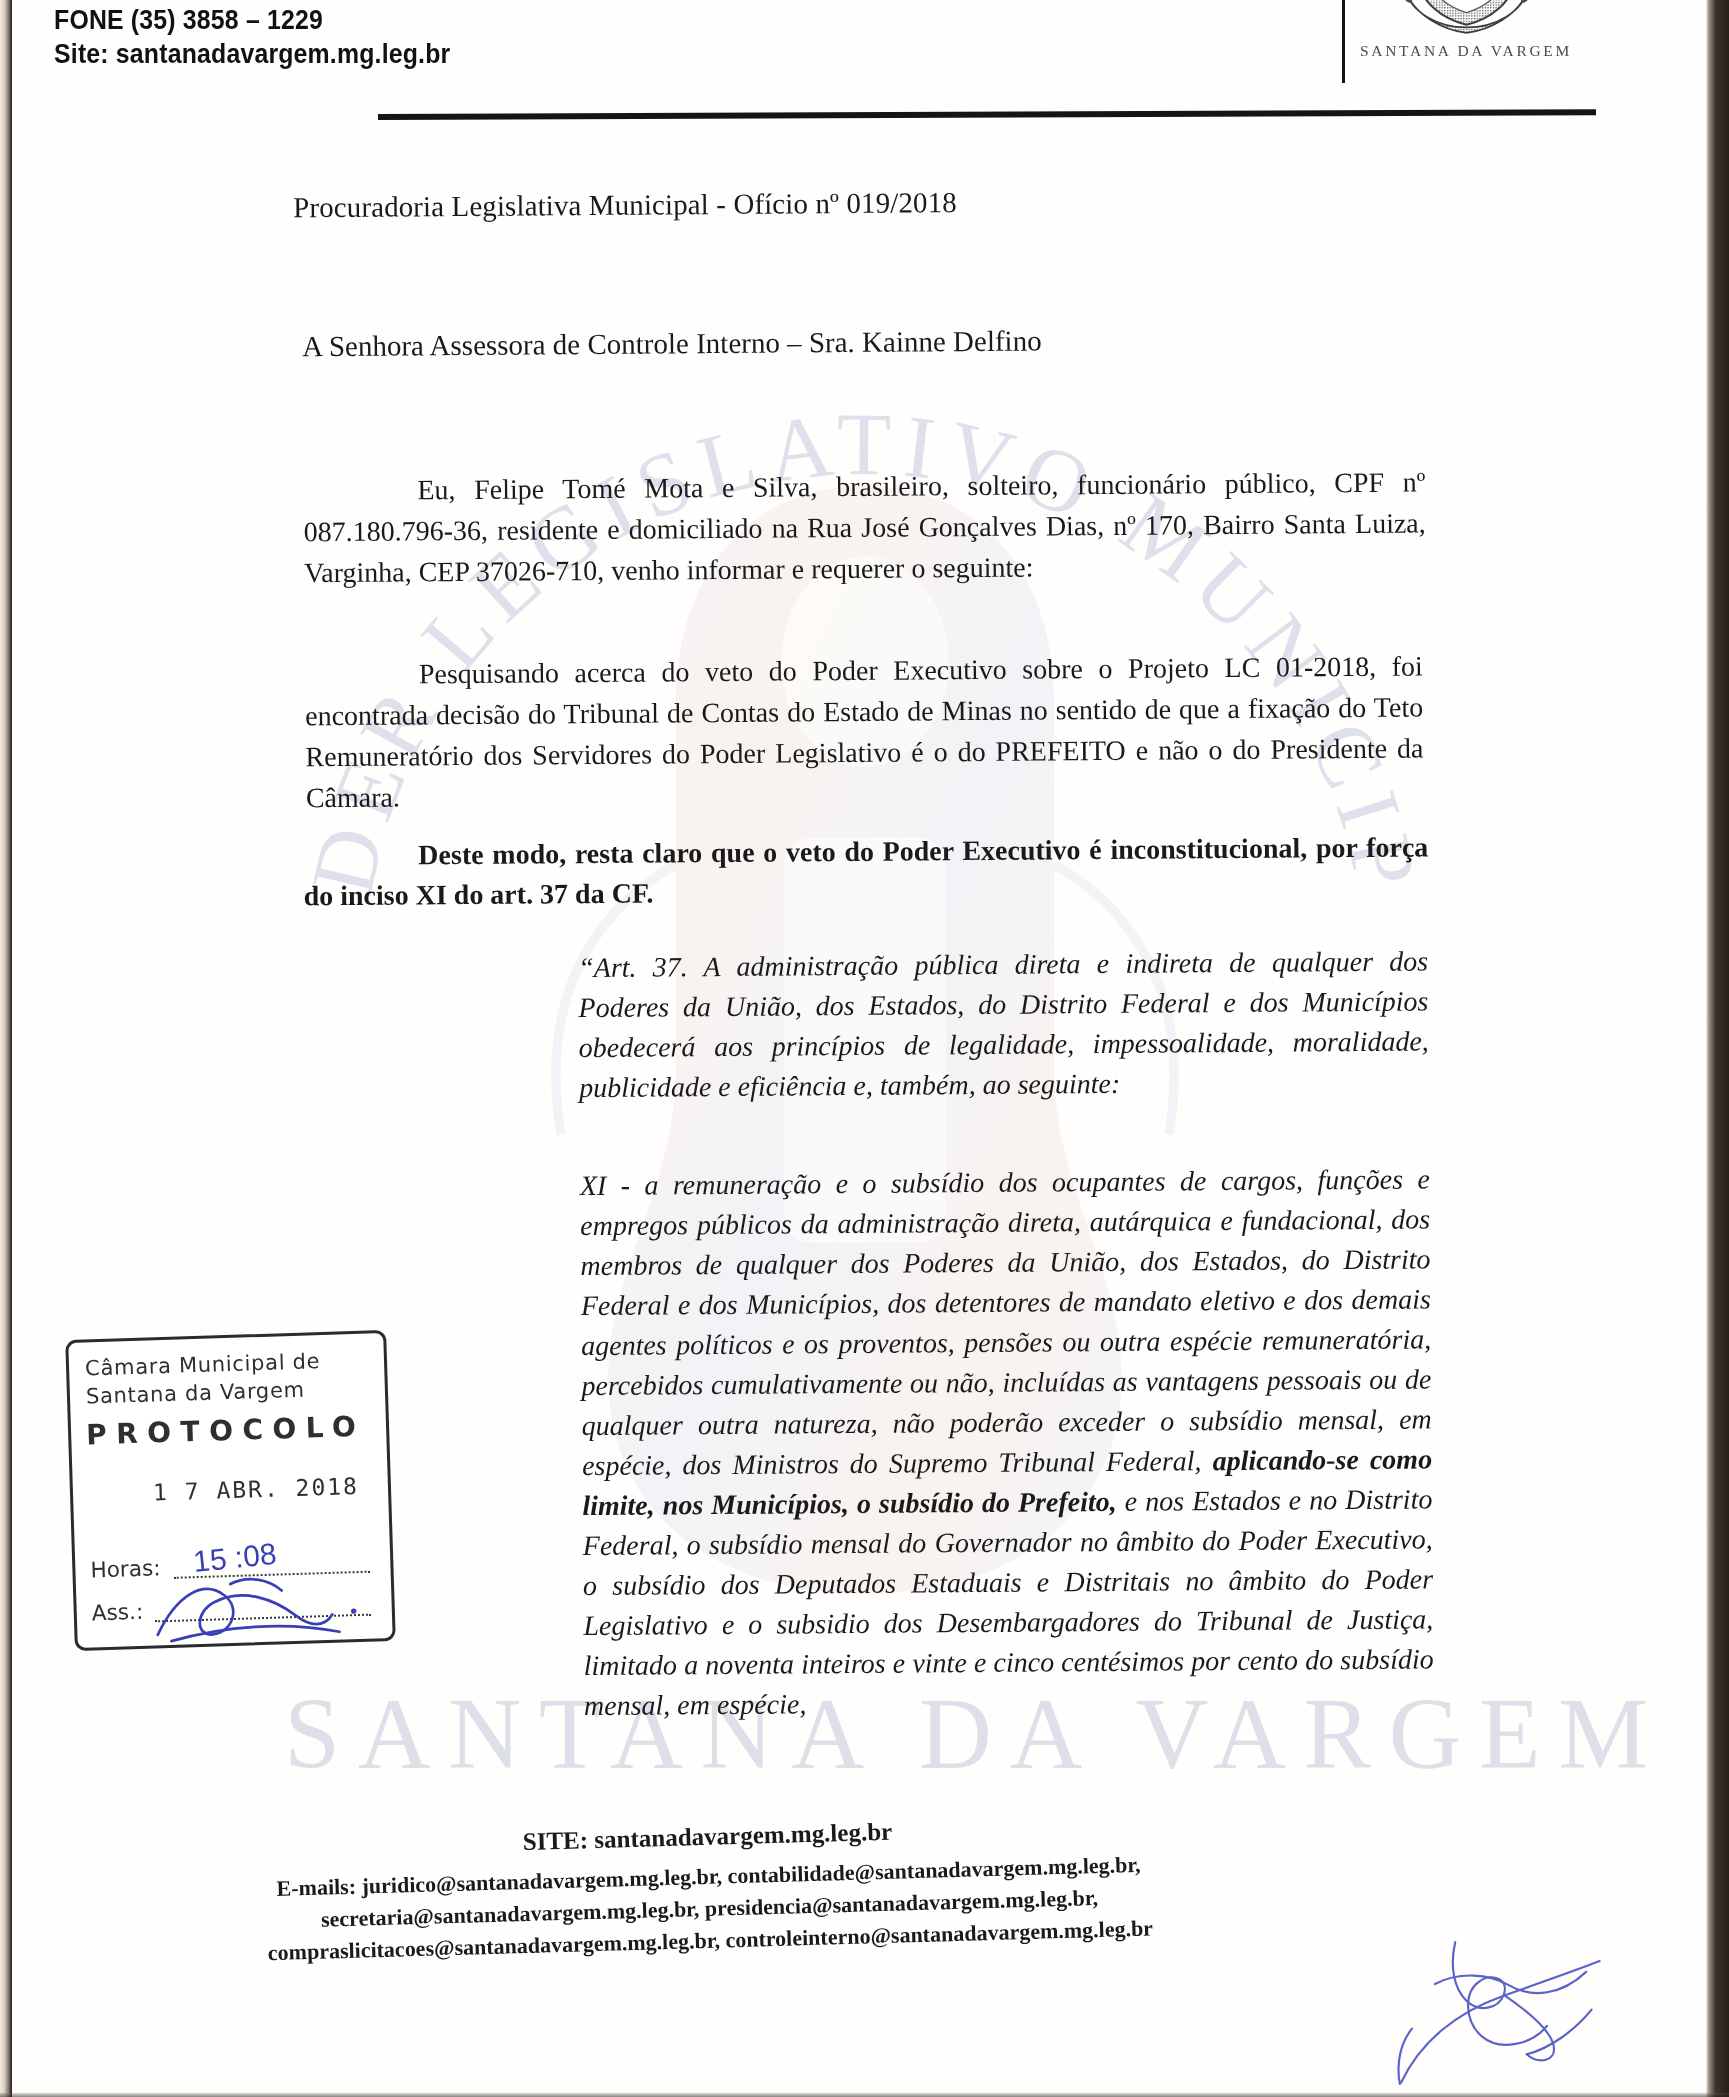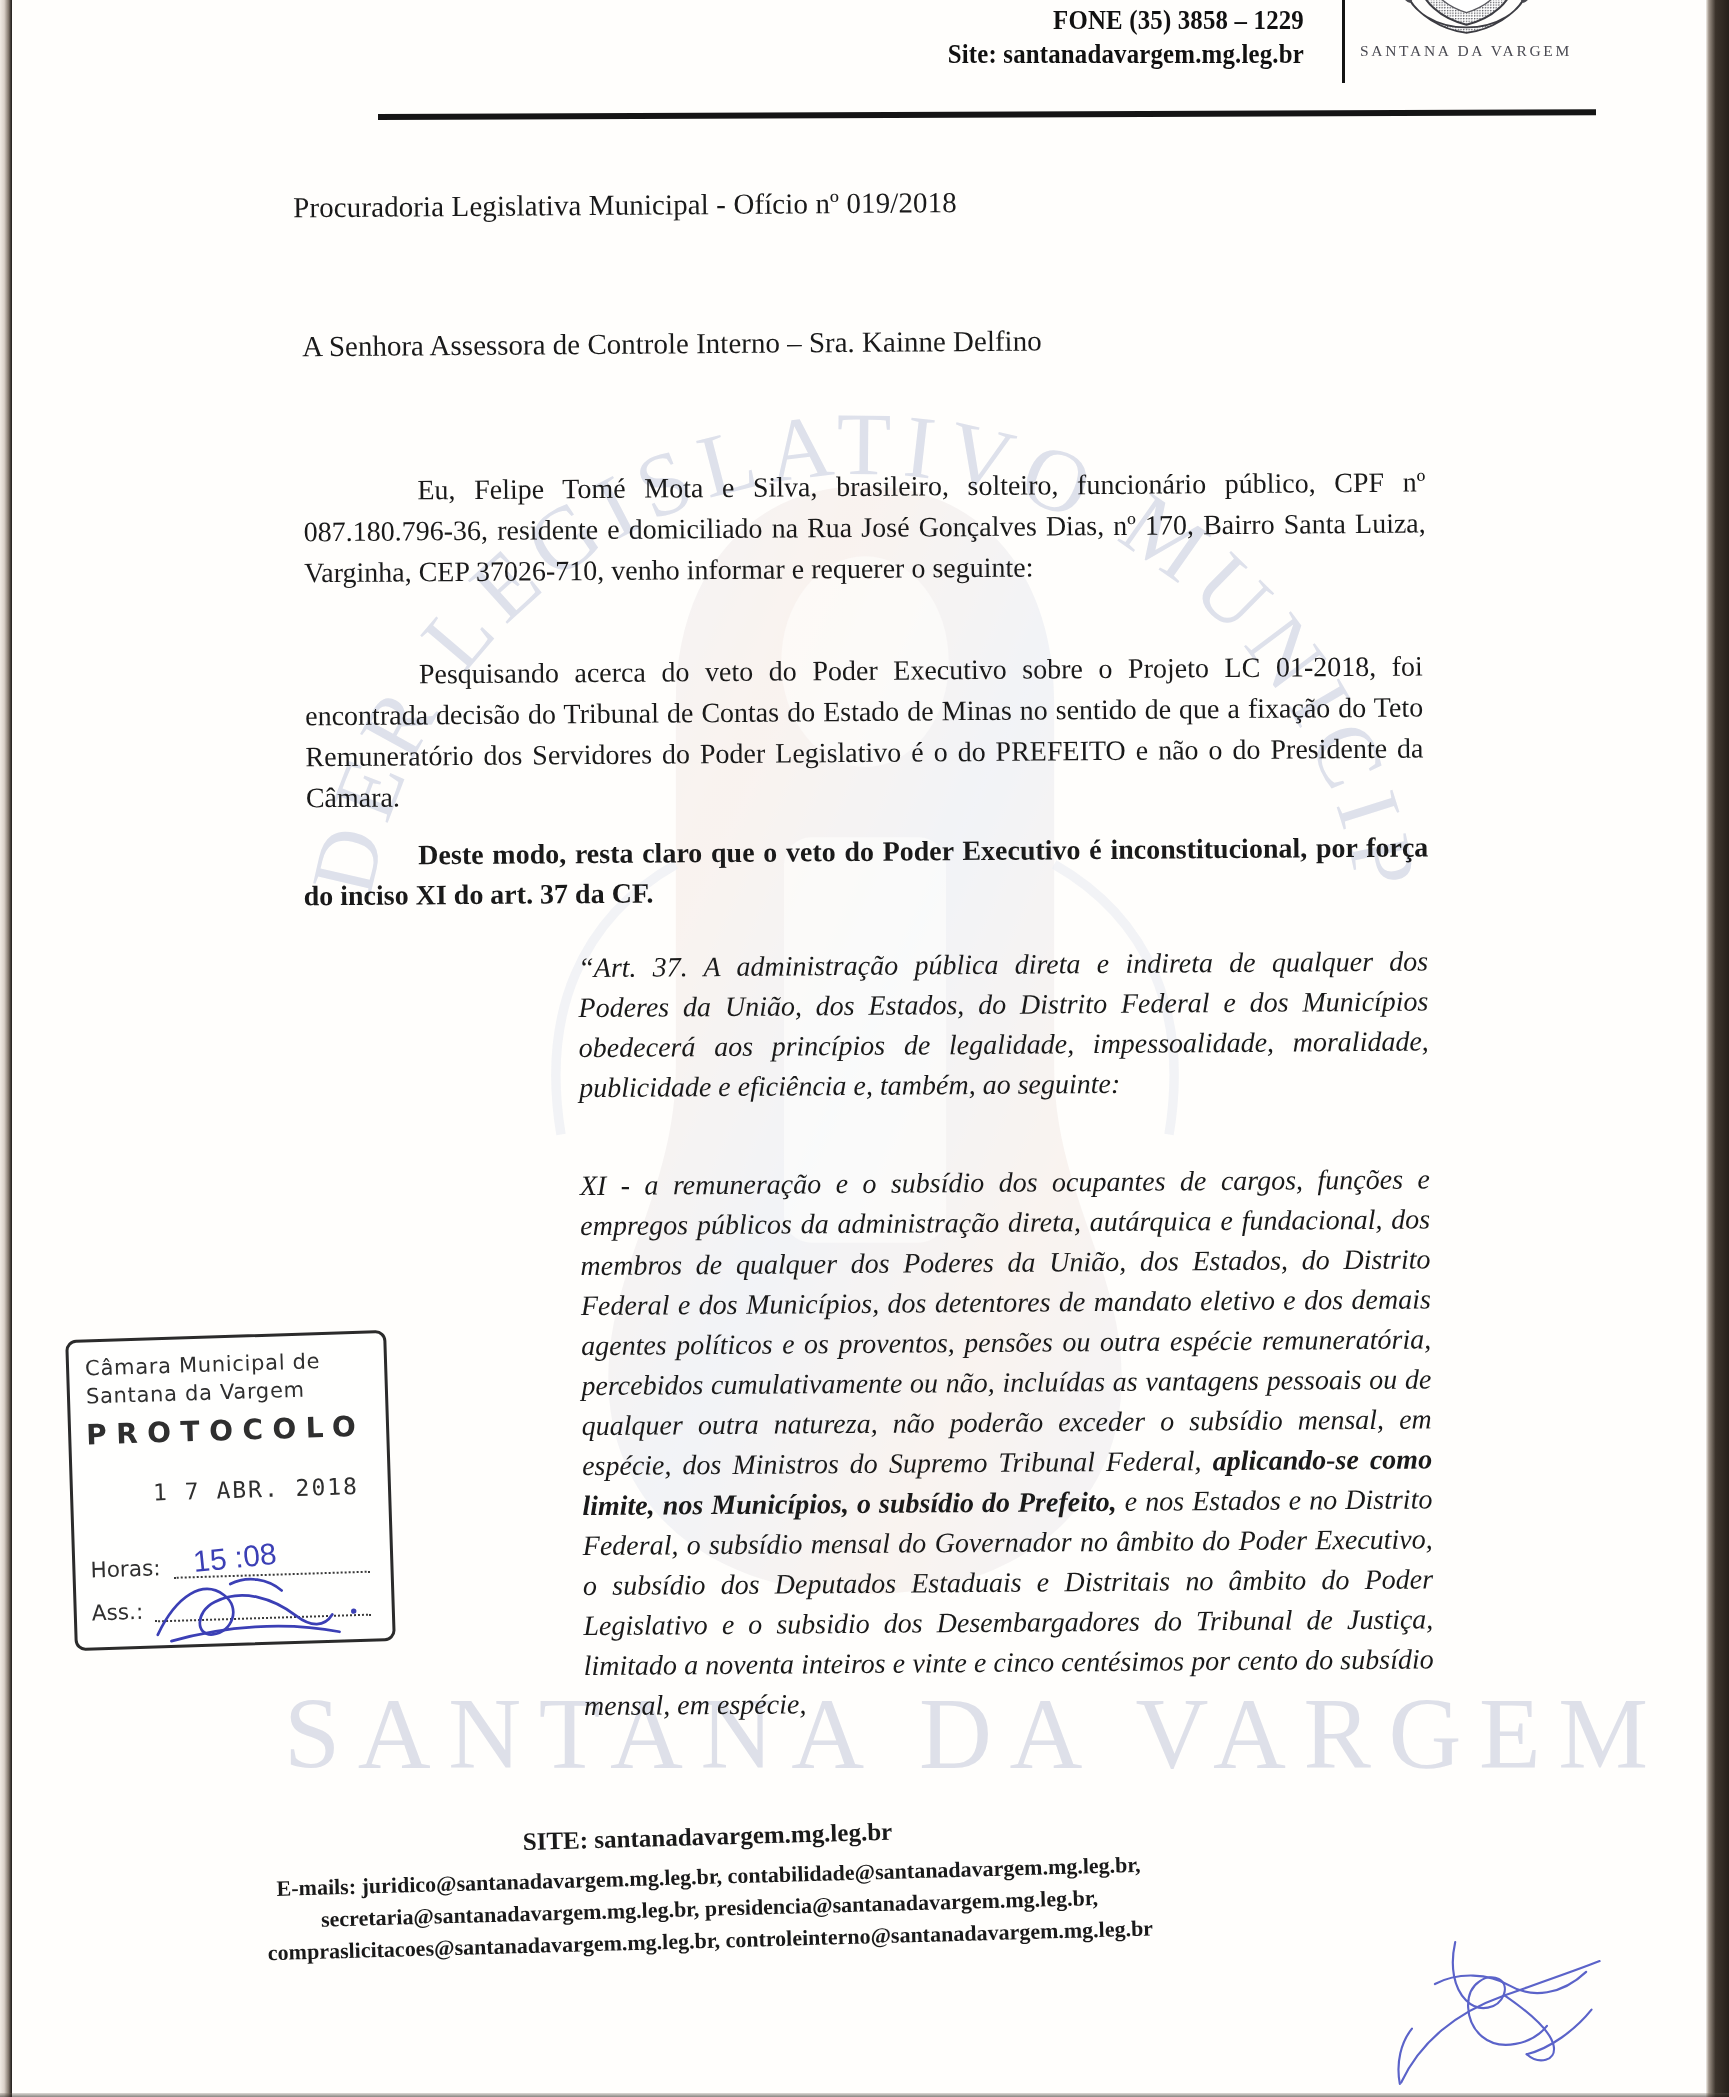--- a/index.html
+++ b/index.html
@@ -86,25 +86,25 @@
 
   
   .header {
     position: absolute;
     left: 0; top: 0;
     width: 1693px;
     height: 135px;
   }
   .header-text {
     position: absolute;
-    left: 7px;
+    left: 0;
     top: 2.7px;
     width: 1351px;
-    text-align: right;
-    font-family: Liberation Serif, serif;
+    text-align: left;
+    font-family: Liberation Sans, sans-serif;
     font-weight: bold;
     font-size: 27px;
     line-height: 1.28;
     color: #111;
     letter-spacing: 0.2px;
   }
   .header-text div { transform: scaleX(.92); }
 
   .crest {
     position: absolute;

